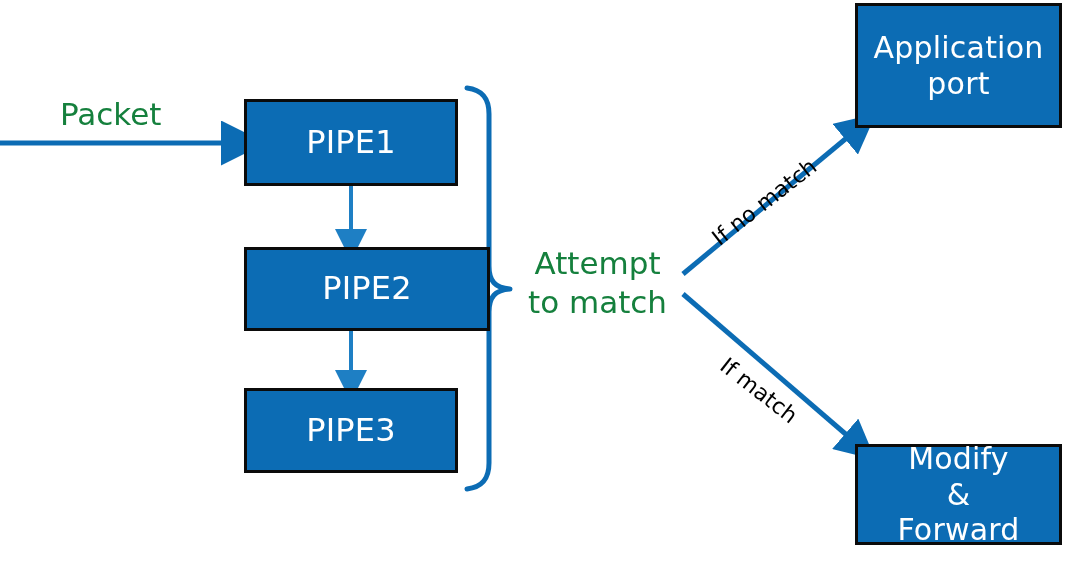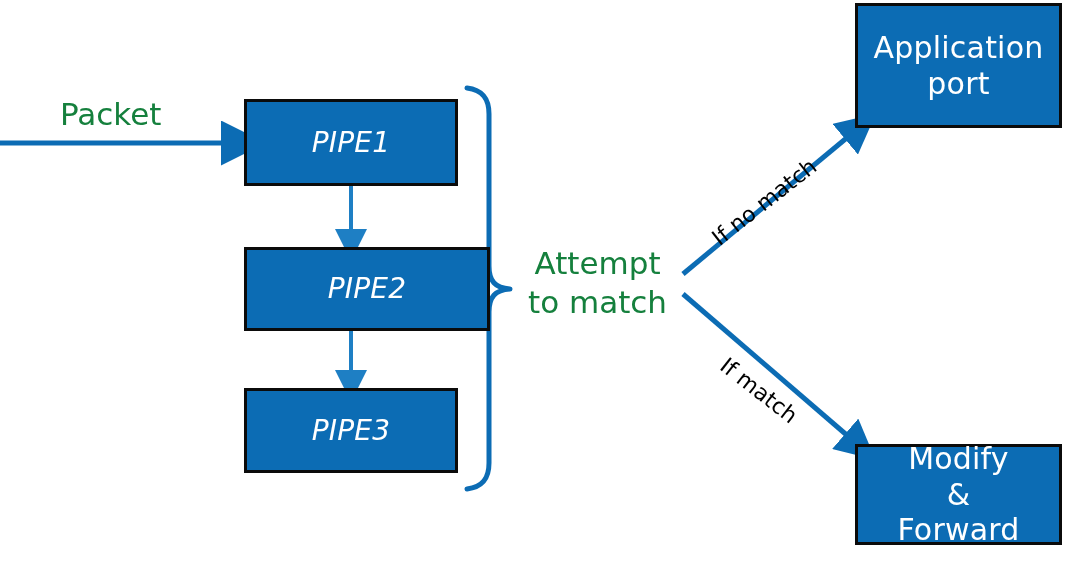--- a/index.html
+++ b/index.html
@@ -36,21 +36,21 @@
     text-align: center;
     color: #ffffff;
     line-height: 1.18;
     letter-spacing: 0.2px;
   }
   .node-box .label {
     display: block;
     width: 100%;
     white-space: pre-line;
   }
-  .pipe-box { font-size: 28px; font-style: italic; }
+  .pipe-box { font-size: 32px; }
   .right-box { font-size: 30px; }
   .plain-text {
     position: absolute;
     color: #15803d;
     line-height: 1.25;
     white-space: pre-line;
   }
   #packet-label {
     left: 60px;
     top: 95px;

